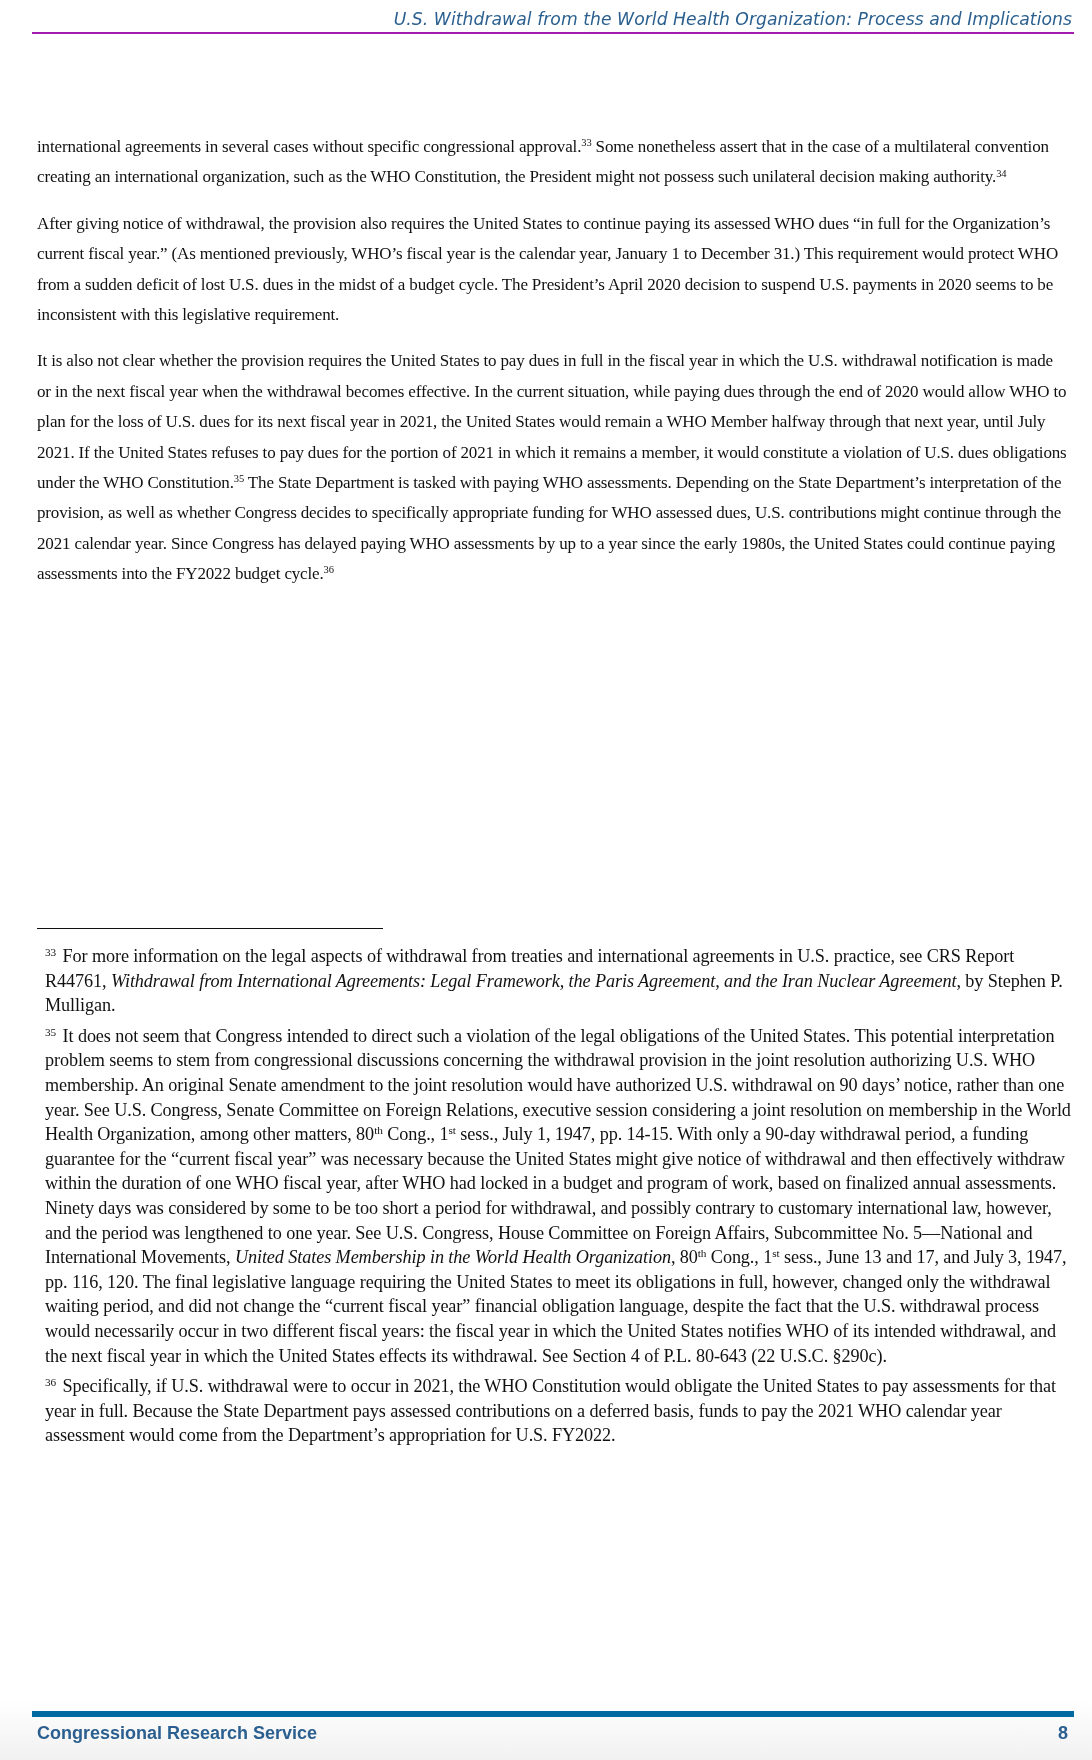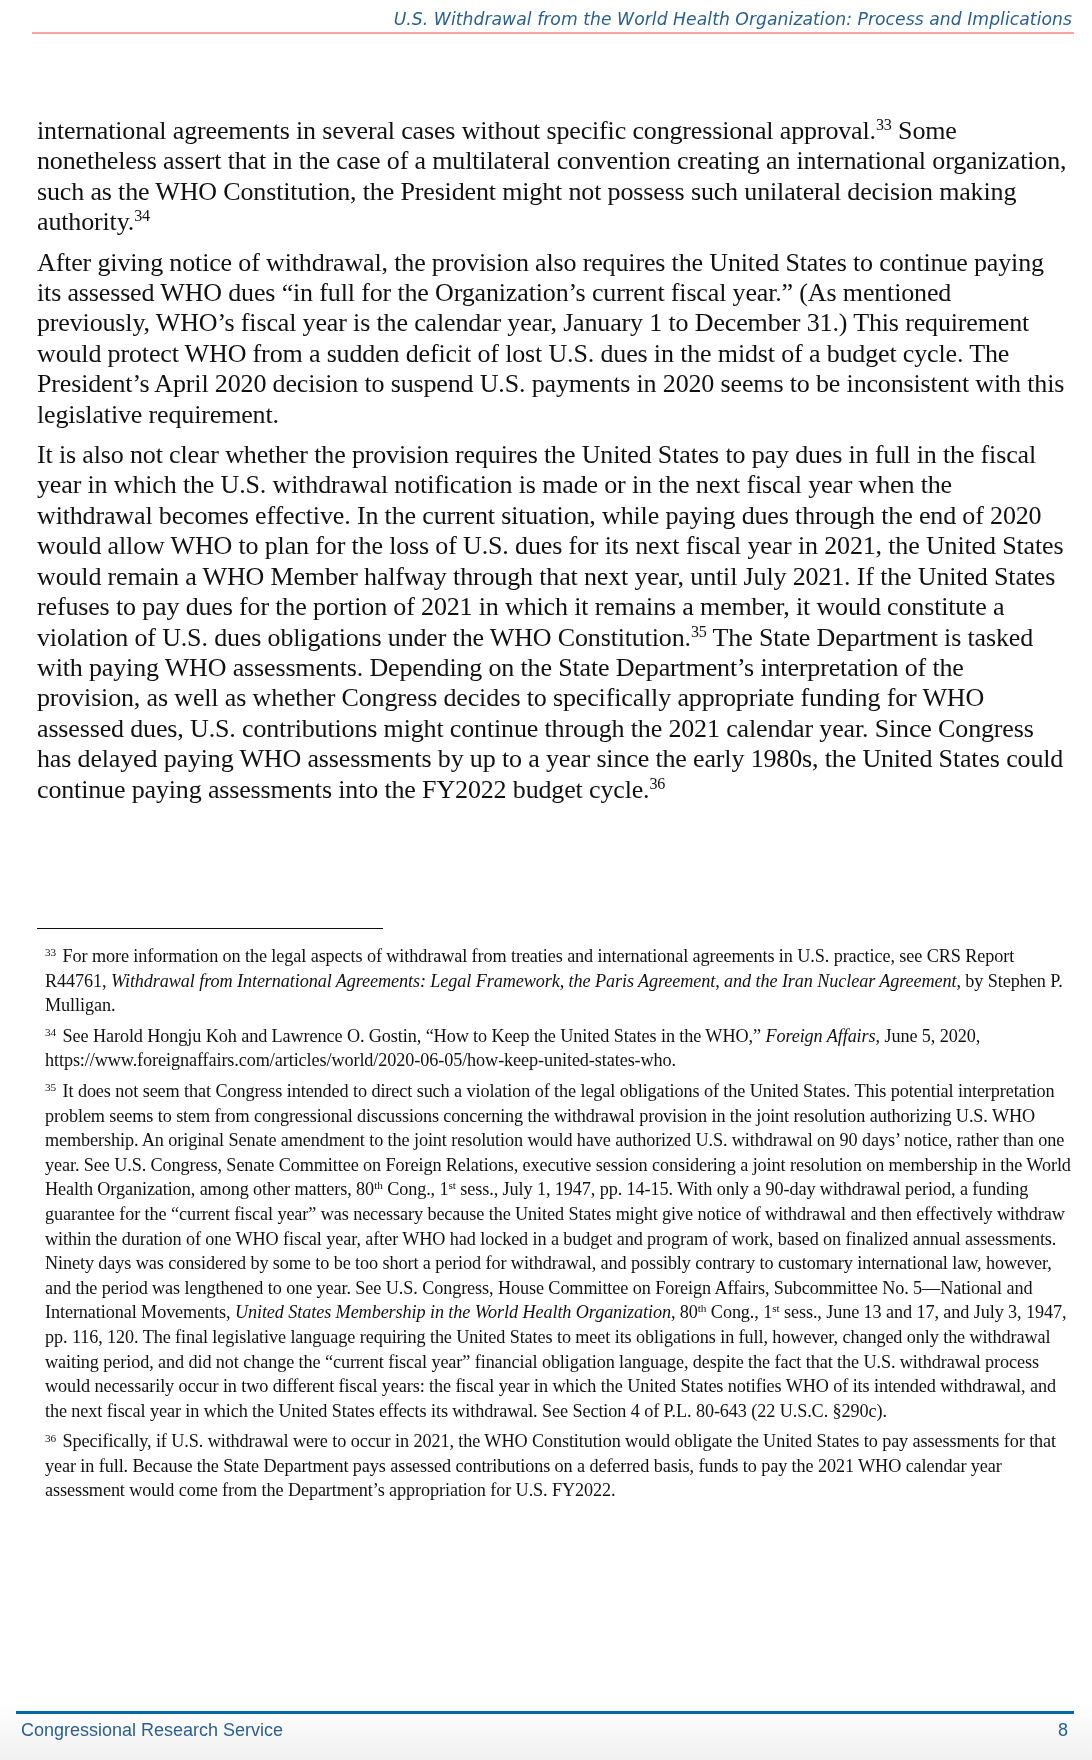--- a/index.html
+++ b/index.html
@@ -3,52 +3,53 @@
 <meta charset="utf-8">
 <style>
   html, body { margin: 0; padding: 0; }
   body {
     width: 1092px; height: 1760px; position: relative; overflow: hidden;
     background: #ffffff;
     font-family: "Liberation Serif", serif; color: #111;
   }
   .header {
     position: absolute; left: 32px; right: 18px; top: 6px; height: 26px;
-    border-bottom: 2px solid #fca5a5;
+    border-bottom: 2px solid #a21caf;
     text-align: right;
   }
   .header span {
     font-family: "DejaVu Sans", sans-serif; font-style: italic;
     font-size: 17.2px; color: #2a5f8f; letter-spacing: 0.05px;
     position: relative; top: 3px; right: 2px;
   }
   .body-text {
     position: absolute; left: 37px; width: 1030px; top: 116px;
   }
   .body-text p {
-    margin: 0 0 10px 0; font-size: 26px; line-height: 30.4px;
+    margin: 16px 0 10px 0; font-size: 17px; line-height: 30.4px;
     letter-spacing: -0.15px;
   }
   sup { font-size: 62%; line-height: 0; position: relative; vertical-align: baseline; top: -0.55em; }
   .fn-rule {
     position: absolute; left: 37px; top: 928px; width: 346px; height: 0;
     border-top: 1.5px solid #111;
   }
   .footnotes {
     position: absolute; left: 37px; width: 1030px; top: 944px; margin-left: 8px;
   }
   .footnotes p {
     margin: 0 0 6px 0; font-size: 18.2px; line-height: 24.6px;
     letter-spacing: -0.1px;
   }
   .footnotes p sup.fnum { font-size: 62%; top: -0.5em; margin-right: 2px; }
   .footer {
-    position: absolute; left: 16px; right: 18px; top: 1711px;
-    border-top: 3px solid #0369a1;
+    position: absolute; left: 32px; right: 18px; top: 1711px;
+    border-top: 6px solid #0369a1;
     height: 40px;
+    font-weight: bold;
   }
   .footer .org {
     position: absolute; left: 5px; top: 6px;
     font-family: "Liberation Sans", sans-serif; font-size: 18px; color: #2a5f8f;
   }
   .footer .page {
     position: absolute; right: 6px; top: 6px;
     font-family: "Liberation Sans", sans-serif; font-size: 18px; color: #2a5f8f;
   }
   .bottom-shade {
@@ -70,21 +71,20 @@
 <div class="body-text">
   <p><span>international agreements in several cases without specific congressional approval.</span><sup>33</sup><span> Some nonetheless assert that in the case of a multilateral convention creating an international organization, such as the WHO Constitution, the President might not possess such unilateral decision making authority.</span><sup>34</sup></p>
   <p>After giving notice of withdrawal, the provision also requires the United States to continue paying its assessed WHO dues “in full for the Organization’s current fiscal year.” (As mentioned previously, WHO’s fiscal year is the calendar year, January 1 to December 31.) This requirement would protect WHO from a sudden deficit of lost U.S. dues in the midst of a budget cycle. The President’s April 2020 decision to suspend U.S. payments in 2020 seems to be inconsistent with this legislative requirement.</p>
   <p><span>It is also not clear whether the provision requires the United States to pay dues in full in the fiscal year in which the U.S. withdrawal notification is made or in the next fiscal year when the withdrawal becomes effective. In the current situation, while paying dues through the end of 2020 would allow WHO to plan for the loss of U.S. dues for its next fiscal year in 2021, the United States would remain a WHO Member halfway through that next year, until July 2021. If the United States refuses to pay dues for the portion of 2021 in which it remains a member, it would constitute a violation of U.S. dues obligations under the WHO Constitution.</span><sup>35</sup><span> The State Department is tasked with paying WHO assessments. Depending on the State Department’s interpretation of the provision, as well as whether Congress decides to specifically appropriate funding for WHO assessed dues, U.S. contributions might continue through the 2021 calendar year. Since Congress has delayed paying WHO assessments by up to a year since the early 1980s, the United States could continue paying assessments into the FY2022 budget cycle.</span><sup>36</sup></p>
 </div>
 
 <div class="fn-rule"></div>
 
 <div class="footnotes">
   <p><sup class="fnum">33</sup><span> For more information on the legal aspects of withdrawal from treaties and international agreements in U.S. practice, see CRS Report R44761, </span><i>Withdrawal from International Agreements: Legal Framework, the Paris Agreement, and the Iran Nuclear Agreement</i><span>, by Stephen P. Mulligan.</span></p>
-  <p><sup class="fnum">34</sup><span> See Harold Hongju Koh and Lawrence O. Gostin, “How to Keep the United States in the WHO,” </span><i>Foreign Affairs</i><span>, June 5, 2020, https://www.foreignaffairs.com/articles/world/2020-06-05/how-keep-united-states-who.</span></p>
   <p><sup class="fnum">35</sup><span> It does not seem that Congress intended to direct such a violation of the legal obligations of the United States. This potential interpretation problem seems to stem from congressional discussions concerning the withdrawal provision in the joint resolution authorizing U.S. WHO membership. An original Senate amendment to the joint resolution would have authorized U.S. withdrawal on 90 days’ notice, rather than one year.  See U.S. Congress, Senate Committee on Foreign Relations, executive session considering a joint resolution on membership in the World Health Organization, among other matters, 80</span><sup>th</sup><span> Cong., 1</span><sup>st</sup><span> sess., July 1, 1947, pp. 14-15. With only a 90-day withdrawal period, a funding guarantee for the “current fiscal year” was necessary because the United States might give notice of withdrawal and then effectively withdraw within the duration of one WHO fiscal year, after WHO had locked in a budget and program of work, based on finalized annual assessments. Ninety days was considered by some to be too short a period for withdrawal, and possibly contrary to customary international law, however, and the period was lengthened to one year. See U.S. Congress, House Committee on Foreign Affairs, Subcommittee No. 5—National and International Movements, </span><i>United States Membership in the World Health Organization</i><span>, 80</span><sup>th</sup><span> Cong., 1</span><sup>st</sup><span> sess., June 13 and 17, and July 3, 1947, pp. 116, 120. The final legislative language requiring the United States to meet its obligations in full, however, changed only the withdrawal waiting period, and did not change the “current fiscal year” financial obligation language, despite the fact that the U.S. withdrawal process would necessarily occur in two different fiscal years: the fiscal year in which the United States notifies WHO of its intended withdrawal, and the next fiscal year in which the United States effects its withdrawal. See Section 4 of P.L. 80-643 (22 U.S.C. §290c).</span></p>
   <p><sup class="fnum">36</sup><span> Specifically, if U.S. withdrawal were to occur in 2021, the WHO Constitution would obligate the United States to pay assessments for that year in full. Because the State Department pays assessed contributions on a deferred basis, funds to pay the 2021 WHO calendar year assessment would come from the Department’s appropriation for U.S. FY2022.</span></p>
 </div>
 
 <div class="footer">
   <span class="org">Congressional Research Service</span>
   <span class="page">8</span>
 </div>
 
 </body></html>

